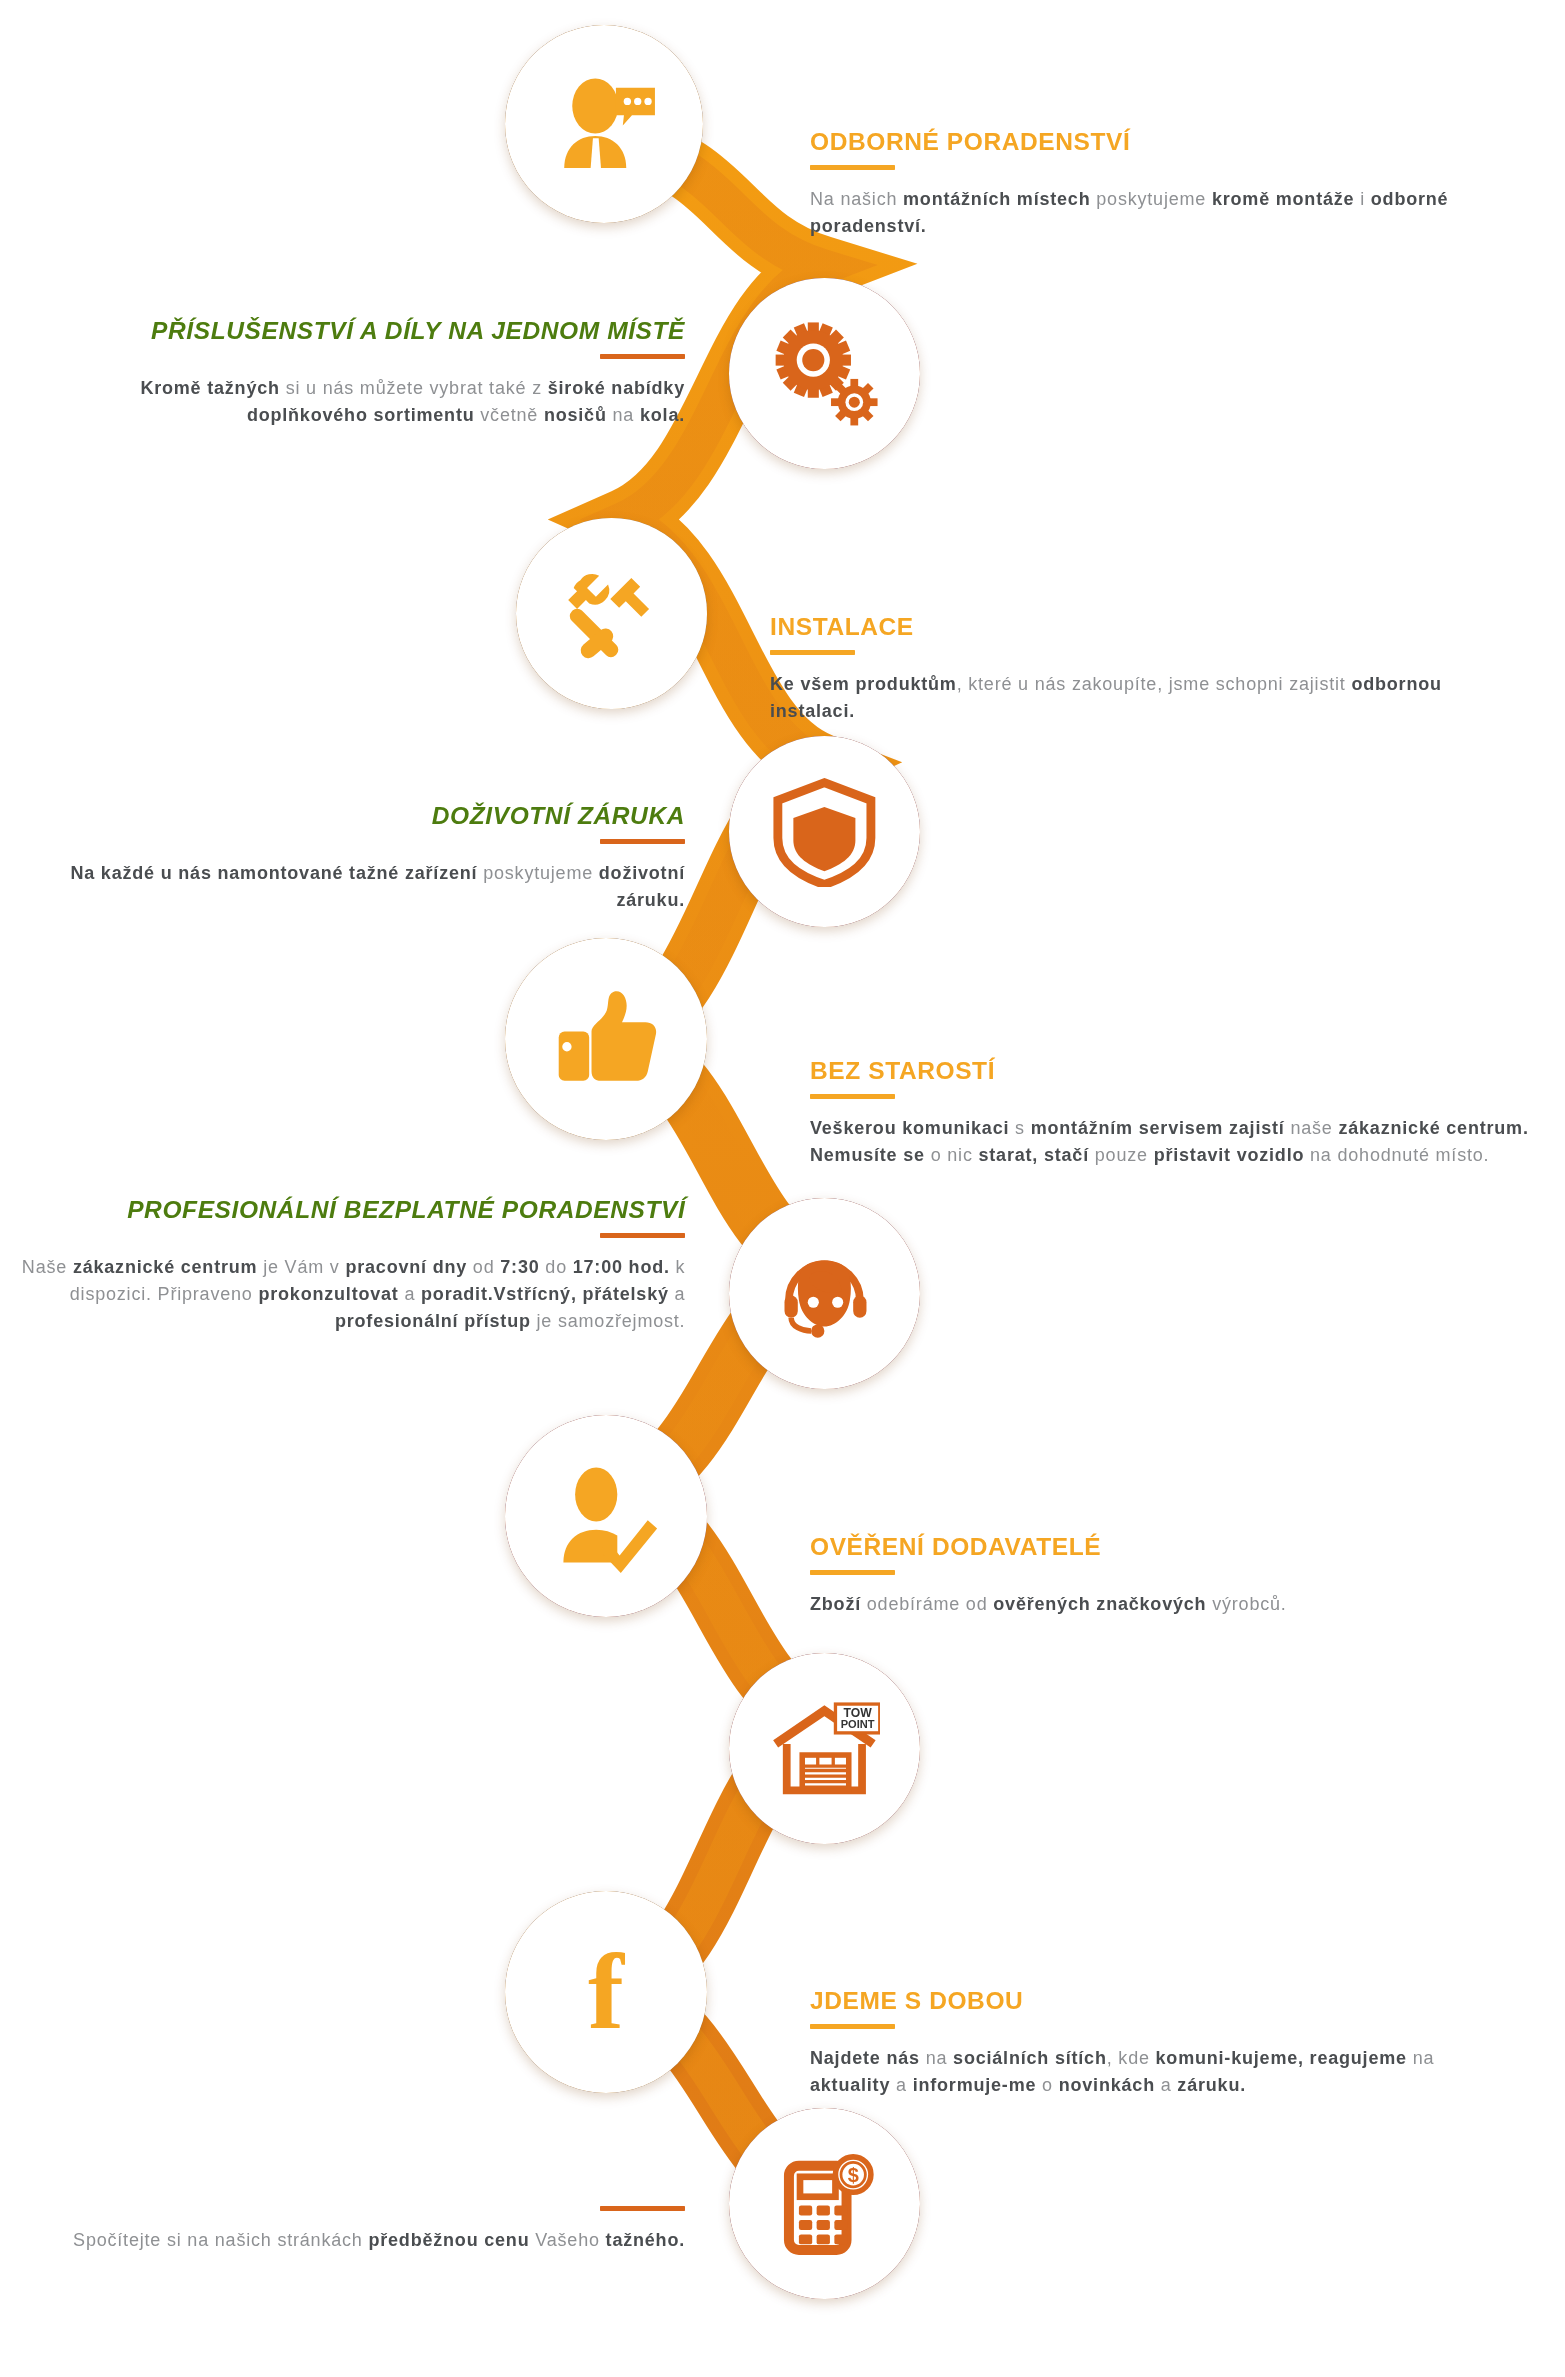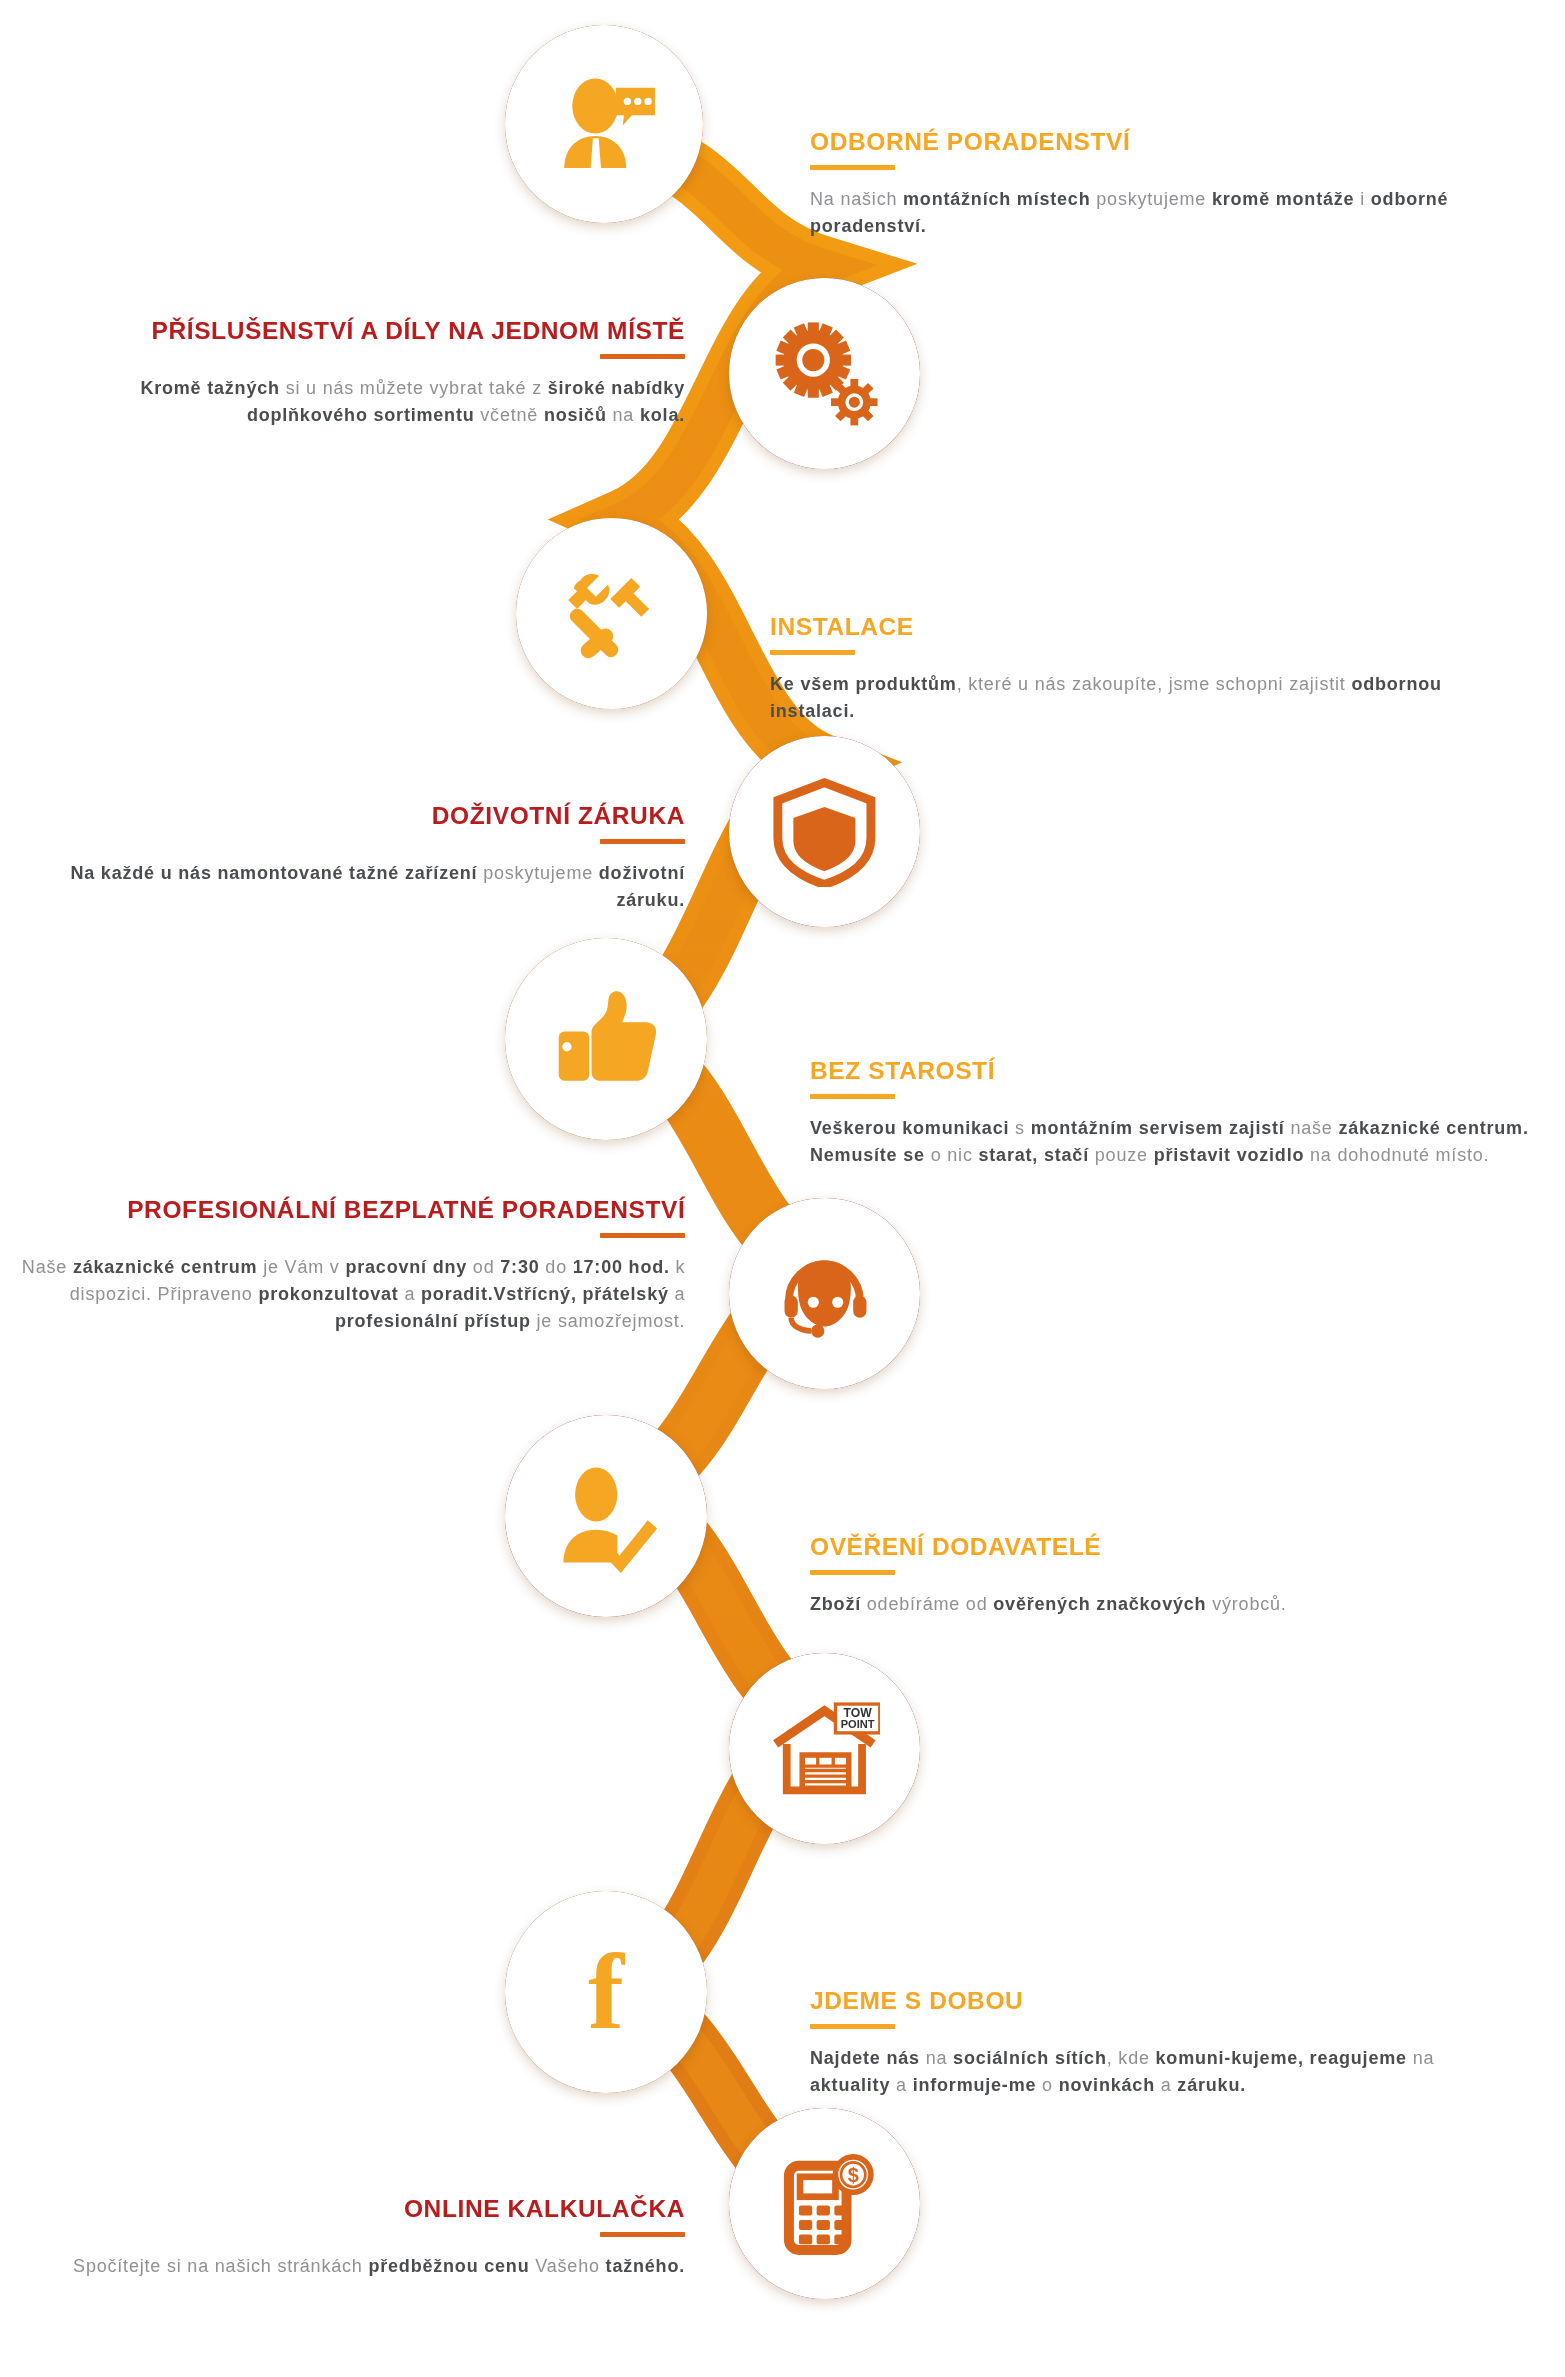--- a/index.html
+++ b/index.html
@@ -65,21 +65,21 @@
 
   .blk-title {
     font-size: 24.5px;
     font-weight: bold;
     letter-spacing: 0.6px;
     line-height: 1.05;
     white-space: nowrap;
     font-family: "Liberation Sans", sans-serif;
   }
   .t-amber { color: #F5A623; }
-  .t-rust  { color: #b91c1c; }
+  .t-rust  { color: #4d7c0f; font-style: italic; }
 
   .blk-rule {
     height: 5px;
     width: 85px;
     margin-top: 10px;
     margin-bottom: 16px;
     border-radius: 0.7px;
   }
   .block.left .blk-rule { margin-left: auto; }
   .r-amber { background: #F5A623; }
@@ -358,19 +358,18 @@
   </div>
 
 
   <div class="block right" style="left:810px; top:1944px; width:693px;">
     <div class="blk-title t-amber">JDEME S DOBOU</div>
     <div class="blk-rule r-amber"></div>
     <div class="blk-body"><b>Najdete nás</b> na <b>sociálních sítích</b>, kde <b>komuni-kujeme, reagujeme</b> na <b>aktuality</b> a <b>informuje-me</b> o <b>novinkách</b> a <b>záruku.</b></div>
   </div>
 
   <div class="block left" style="left:43px; top:2196px; width:642px;">
-    <div class="blk-title t-rust">ONLINE KALKULAČKA</div>
     <div class="blk-rule r-rust"></div>
     <div class="blk-body">Spočítejte si na našich stránkách <b>předběžnou cenu</b> Vašeho <b>tažného.</b></div>
   </div>
 
 </div>
 
 
 </body></html>

